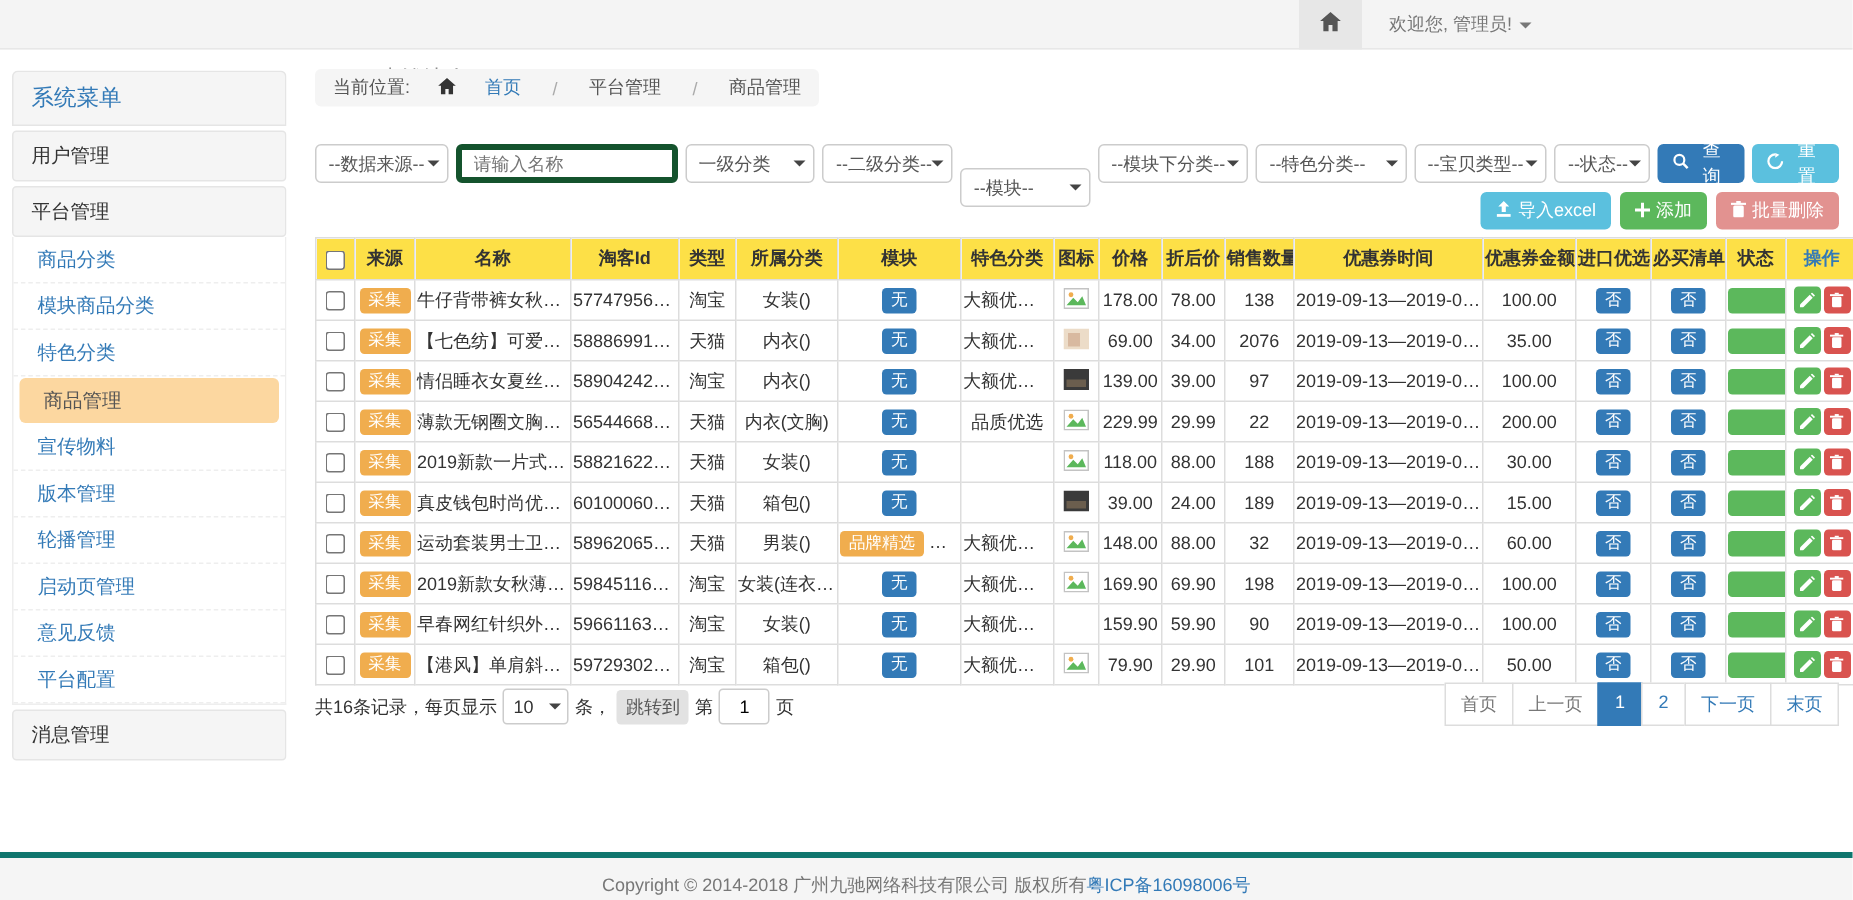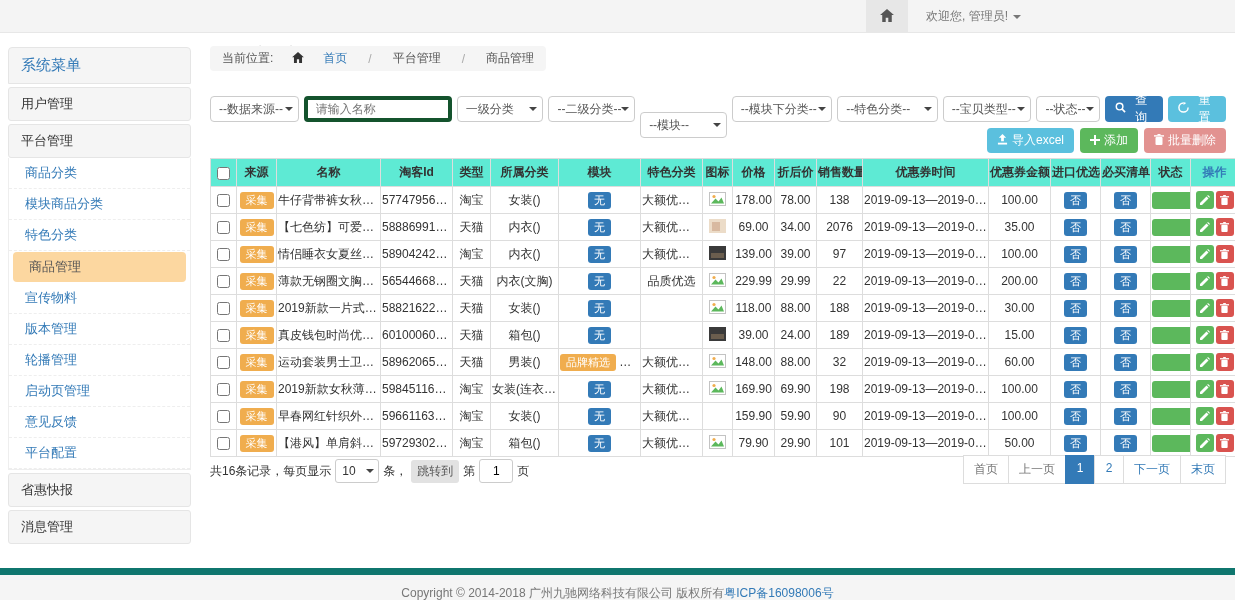--- a/index.html
+++ b/index.html
@@ -50,21 +50,21 @@
   .btn-info { background:#5bc0de; }
   .btn-success { background:#5cb85c; }
   .btn-danger-light { background:#e29290; }
 
   .toolbar { position:absolute; right:0; top:82px; display:flex; gap:6px; }
   .toolbar .btn { height:25px; }
 
   
   .grid { position:absolute; left:0; top:112px; width:1016px; border-collapse:collapse; table-layout:fixed; }
   .grid th { border:1px solid #ddd; font-size:12px; font-weight:bold; color:#333;
-    padding:5px 1px; text-align:center; background:#5eead4; white-space:nowrap; overflow:hidden; }
+    padding:5px 1px; text-align:center; background:#fde047; white-space:nowrap; overflow:hidden; }
   .grid th.op-head { color:#337ab7; }
   .grid td { border:1px solid #ddd; font-size:12px; color:#333; padding:3px 1px;
     text-align:center; height:27px; white-space:nowrap; overflow:hidden; text-overflow:ellipsis; }
   .badge { display:inline-block; border-radius:3px; color:#fff; font-size:11px;
     padding:2px 6px; line-height:13px; }
   .badge-orange { background:#f0ad4e; }
   .badge-blue { background:#337ab7; cursor:pointer; }
   .badge-green { background:#5cb85c; cursor:pointer;padding-left:48px; }
   .op-btn { display:inline-flex; width:18px; height:18px; border-radius:3px; margin:0 1px;
     align-items:center; justify-content:center; cursor:pointer; vertical-align:middle; }
@@ -85,21 +85,21 @@
     text-align:center; font-size:12px; }
   .pager { position:absolute; right:0; top:0; display:flex; }
   .pager .pg { min-width:30px; padding:5px 10px; border:1px solid #ddd; background:#fff;
     text-align:center; margin-left:-1px; cursor:pointer; }
   .pg.muted { color:#777; }
   .pg.link { color:#337ab7; }
   .pg.active { background:#337ab7; border-color:#337ab7; color:#fff; }
 
   
   .footer { position:absolute; left:0; top:568px; width:1235px; height:32px;
-    background:#f5f5f5; border-top:7px solid #0f766e; text-align:center;
+    background:#f5f5f5; border-top:4px solid #0f766e; text-align:center;
     font-size:12px; color:#777; padding-top:10px; }
   .footer a { color:#337ab7; text-decoration:none; cursor:pointer; }
 </style>
 </head>
 <body>
 
 <div class="topbar">
   <div class="topbar-title">V省钱达人</div>
   <div class="topbar-right">
     <div class="home-box">
@@ -126,21 +126,20 @@
         <a class="side-link">模块商品分类</a>
         <a class="side-link">特色分类</a>
         <a class="side-link active">商品管理</a>
         <a class="side-link">宣传物料</a>
         <a class="side-link">版本管理</a>
         <a class="side-link">轮播管理</a>
         <a class="side-link">启动页管理</a>
         <a class="side-link">意见反馈</a>
         <a class="side-link">平台配置</a>
       </div>
-      <div class="side-header">省惠快报</div>
       <div class="side-header">消息管理</div>
     </div>
 </div>
 
 <div class="main">
 
   <div class="breadcrumb">
     <span>当前位置:</span>
     <span>
       <svg width="12" height="11" viewBox="0 0 16 15">

